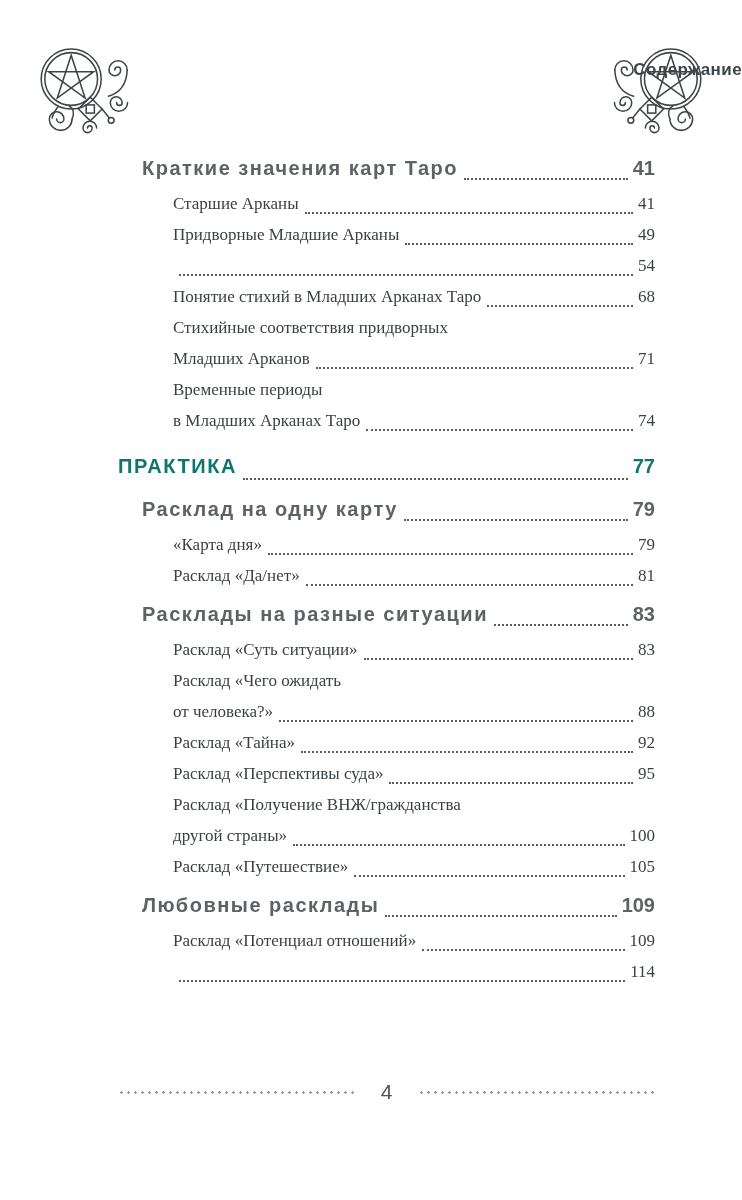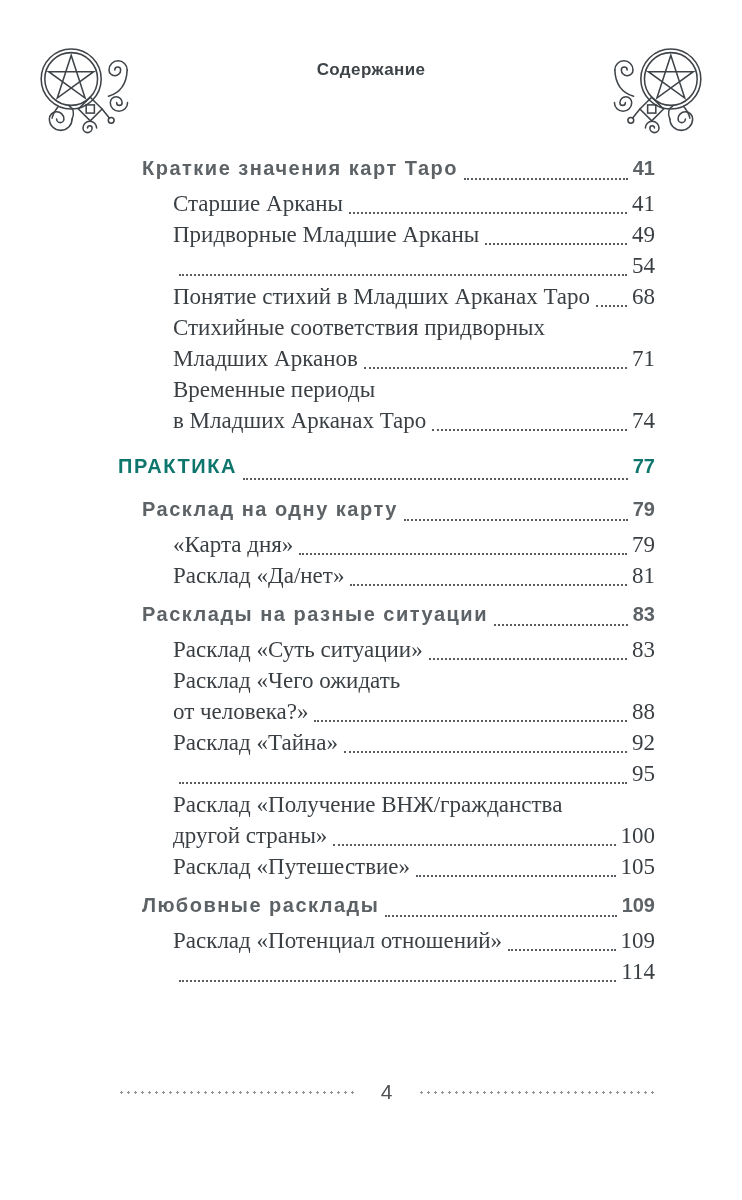--- a/index.html
+++ b/index.html
@@ -7,21 +7,21 @@
     width: 742px; height: 1200px;
     background: #ffffff;
     position: relative;
     overflow: hidden;
     font-family: "Liberation Serif", serif;
   }
 
   .header-title {
     position: absolute;
     top: 60px; left: 0; right: 0;
-    text-align: center;
+    text-align: right;
     font-family: "Liberation Sans", sans-serif;
     font-weight: 700;
     font-size: 17px;
     letter-spacing: 0.4px;
     color: #3e4347;
   }
 
   .ornament {
     position: absolute;
     top: 44px;
@@ -67,21 +67,21 @@
     font-size: 20px;
     color: #5d6266;
   }
   .entry.chapter:first-child { margin-top: 0; }
   .entry.chapter .row { line-height: 36px; }
   .entry.chapter .text { letter-spacing: 1.5px; }
 
   .entry.sub {
     margin-left: 55px;
     font-family: "Liberation Serif", serif;
-    font-size: 23px;
+    font-size: 17px;
     color: #3a3f44;
   }
   .entry.sub .row, .entry.sub .wrap-line { line-height: 31px; }
   .entry.sub .leader::after { bottom: 5px; border-bottom-width: 2.2px; }
 
   .footer {
     position: absolute;
     left: 118px; right: 87px; top: 1080px;
     display: flex; align-items: center;
     gap: 26px;
@@ -245,20 +245,21 @@
     </div>
     <div class="entry sub">
       <div class="row">
         <span class="text">Расклад «Тайна»</span>
         <span class="leader"></span>
         <span class="page">92</span>
       </div>
     </div>
     <div class="entry sub">
       <div class="row">
+        <span class="text">Расклад «Перспективы суда»</span>
         <span class="leader"></span>
         <span class="page">95</span>
       </div>
     </div>
     <div class="entry sub">
       <div class="wrap-line">Расклад «Получение ВНЖ/гражданства</div>
       <div class="row">
         <span class="text">другой страны»</span>
         <span class="leader"></span>
         <span class="page">100</span>

